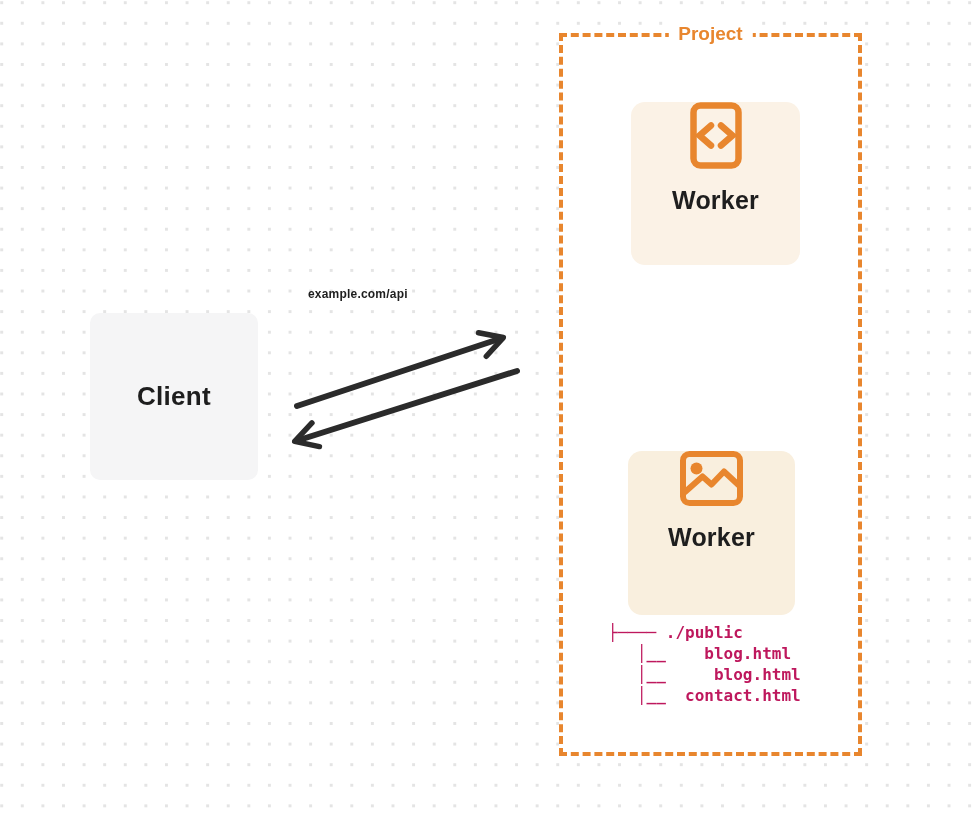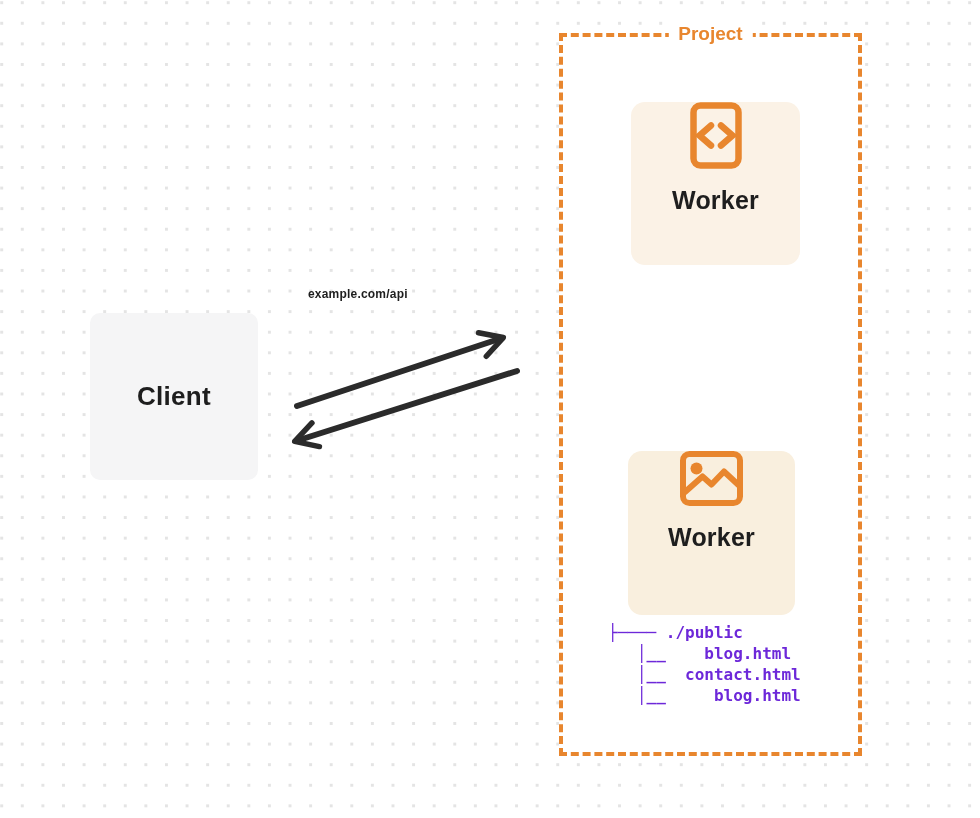--- a/index.html
+++ b/index.html
@@ -112,21 +112,21 @@
   .icon-stroke { stroke: var(--accent-orange, #e8862e); fill: none; }
   .icon-fill   { fill: var(--accent-orange, #e8862e); }
 
   .file-tree {
     position: absolute;
     left: 45px; top: 585px;
     font-family: "DejaVu Sans Mono", monospace;
     font-size: 16px;
     line-height: 21px;
     font-weight: 700;
-    color: #6d28d9;
+    color: #be185d;
   }
   .tree-line { white-space: pre; }
 </style>
 </head>
 <body>
 
 <div class="canvas">
 
   <svg class="arrows" viewBox="0 0 980 818" xmlns="http://www.w3.org/2000/svg">
     <defs>
@@ -161,18 +161,18 @@
         <rect class="icon-stroke" x="3" y="3" width="57" height="49" rx="6.5" stroke-width="6"></rect>
         <circle class="icon-fill" cx="16.5" cy="17.5" r="6"></circle>
         <path class="icon-stroke" d="M5 41 L22.5 25.5 L31.5 33.5 L44 20.5 L58.5 34" stroke-width="6" stroke-linejoin="round" stroke-linecap="round"></path>
       </svg>
       <span class="card-label">Worker</span>
     </div>
 
     <div class="file-tree">
       <div class="tree-line">├──── ./public</div>
       <div class="tree-line">   │__    blog.html</div>
+      <div class="tree-line">   │__     blog.html</div>
       <div class="tree-line">   │__  contact.html</div>
-      <div class="tree-line">   │__     blog.html</div>
     </div>
   </div>
 
 </div>
 
 </body></html>

